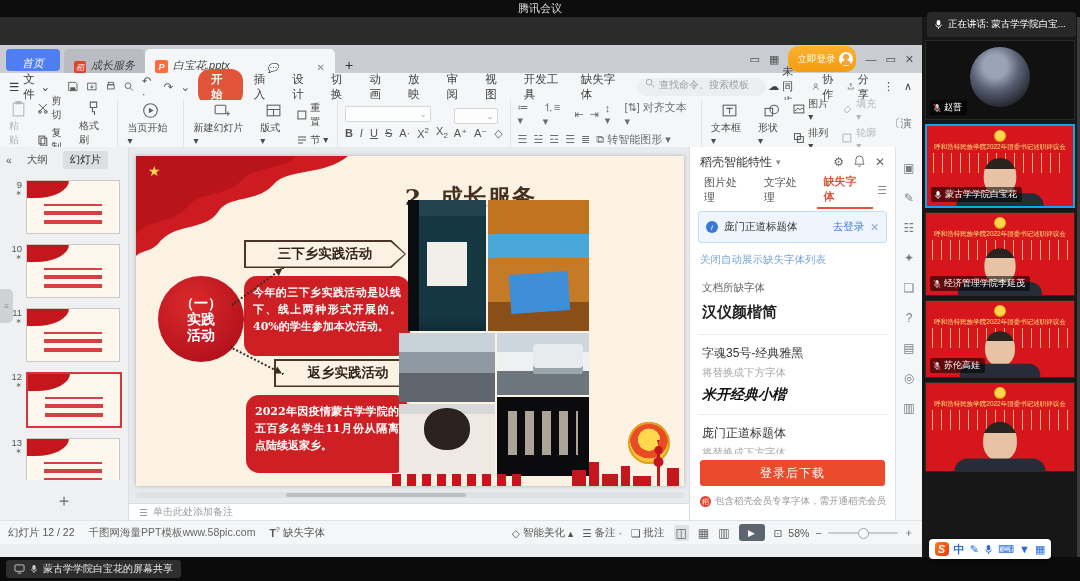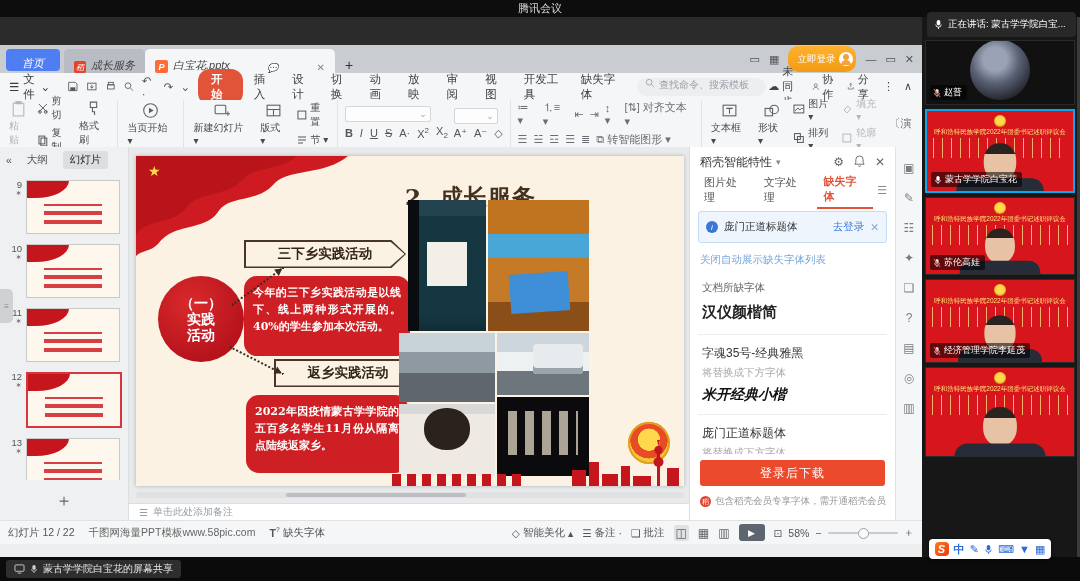--- a/index.html
+++ b/index.html
@@ -18,21 +18,21 @@
          display:flex;align-items:center;gap:5px;padding:12px 7px;box-sizing:border-box;color:#fff;font-size:9.5px;
          white-space:nowrap;overflow:hidden;z-index:30;}
 
   
   .sidebar{left:922px;top:17px;width:158px;height:540px;background:#171717;}
   .sb-scroll{position:absolute;right:0;top:0;width:3px;height:540px;background:#3a3a3a;}
   .tiles{position:absolute;left:3px;top:23px;width:150px;display:flex;flex-direction:column;gap:4px;}
   .tile{position:relative;width:150px;background:#d6161c;overflow:hidden;border:1px solid #2a2a2a;box-sizing:border-box;}
   .tile.dark{background:#111;}
   .tile.speaking{border:2px solid #0ea5e9;}
-  .h80{height:65px}.h76{height:76px}.h84{height:84px}.h78{height:78px}.h90{height:90px}
+  .h80{height:80px}.h76{height:76px}.h84{height:84px}.h78{height:78px}.h90{height:90px}
   .avatar{position:absolute;left:50%;top:46%;transform:translate(-50%,-50%);width:60px;height:60px;border-radius:50%;
           background:radial-gradient(circle at 42% 32%,#9aa2b5 0 22%,#5a6175 45%,#23252d 78%);}
   .emblem-s{position:absolute;left:50%;top:4px;transform:translateX(-50%);width:12px;height:12px;border-radius:50%;
             background:radial-gradient(circle at 50% 45%,#ffd84d 0 45%,#e0a21c 70%,#b3760f);}
   .ytitle{position:absolute;left:4px;right:4px;top:17px;color:#ffe37a;font-size:6.5px;text-align:center;white-space:nowrap;overflow:hidden;}
   .stripes{position:absolute;left:6px;right:6px;top:27px;height:20px;
            background:repeating-linear-gradient(90deg,rgba(255,216,130,.8) 0 1px,transparent 1px 9px);}
   .person{position:absolute;left:50%;bottom:-4px;transform:translateX(-50%);width:74px;height:46px;}
   .person::before{content:"";position:absolute;left:50%;top:0;transform:translateX(-50%);width:26px;height:30px;border-radius:46%;
                   background:linear-gradient(180deg,#2b2320 0 28%,#e8c2a4 28%);}
@@ -675,46 +675,46 @@
         <div class="stripes"></div>
         <div class="person" style="transform:translateX(-50%) scale(1.25)"></div>
         <div class="nametag">
           <svg class="mic" viewBox="0 0 10 12">
               <rect x="3" y="1" width="4" height="6" rx="2" fill="#fff"></rect>
               <path d="M2 6a3 3 0 0 0 6 0M5 9v2" stroke="#fff" fill="none"></path>
             </svg>
           <span>蒙古学学院白宝花</span>
         </div>
       </div>
+      <div class="tile h84">
+        <span class="emblem-s"></span>
+        <div class="ytitle">呼和浩特民族学院2022年团委书记述职评议会</div>
+        <div class="stripes"></div>
+        <div class="person" style="transform:translateX(-50%) scale(1.2)"></div>
+        <div class="nametag">
+          <svg class="mic" viewBox="0 0 10 12">
+              <rect x="3" y="1" width="4" height="6" rx="2" fill="#ddd"></rect>
+              <path d="M2 6a3 3 0 0 0 6 0M5 9v2" stroke="#ddd" fill="none"></path>
+              <path d="M1 1l8 10" stroke="#e05656" stroke-width="1.3"></path>
+            </svg>
+          <span>经济管理学院李延茂</span>
+        </div>
+      </div>
       <div class="tile h78">
         <span class="emblem-s"></span>
         <div class="ytitle">呼和浩特民族学院2022年团委书记述职评议会</div>
         <div class="stripes"></div>
         <div class="person" style="transform:translateX(-50%) scale(1.15)"></div>
         <div class="nametag">
           <svg class="mic" viewBox="0 0 10 12">
               <rect x="3" y="1" width="4" height="6" rx="2" fill="#ddd"></rect>
               <path d="M2 6a3 3 0 0 0 6 0M5 9v2" stroke="#ddd" fill="none"></path>
               <path d="M1 1l8 10" stroke="#e05656" stroke-width="1.3"></path>
             </svg>
           <span>苏伦高娃</span>
-        </div>
-      </div>
-      <div class="tile h84">
-        <span class="emblem-s"></span>
-        <div class="ytitle">呼和浩特民族学院2022年团委书记述职评议会</div>
-        <div class="stripes"></div>
-        <div class="person" style="transform:translateX(-50%) scale(1.2)"></div>
-        <div class="nametag">
-          <svg class="mic" viewBox="0 0 10 12">
-              <rect x="3" y="1" width="4" height="6" rx="2" fill="#ddd"></rect>
-              <path d="M2 6a3 3 0 0 0 6 0M5 9v2" stroke="#ddd" fill="none"></path>
-              <path d="M1 1l8 10" stroke="#e05656" stroke-width="1.3"></path>
-            </svg>
-          <span>经济管理学院李延茂</span>
         </div>
       </div>
       <div class="tile h90">
         <span class="emblem-s"></span>
         <div class="ytitle">呼和浩特民族学院2022年团委书记述职评议会</div>
         <div class="stripes"></div>
         <div class="person" style="transform:translateX(-50%) scale(1.3)"></div>
       </div>
     </div>
     <div class="sb-scroll"></div>

